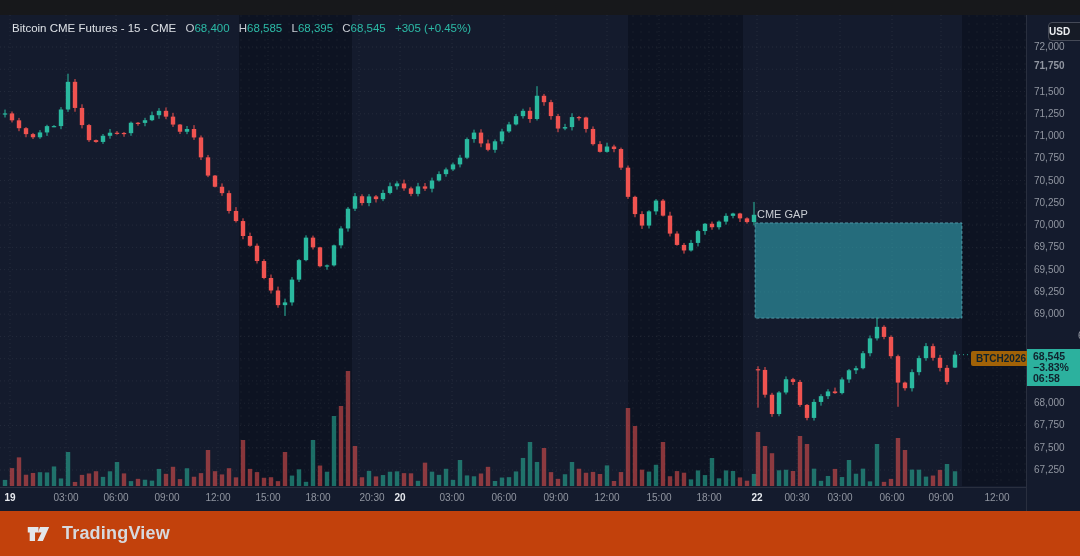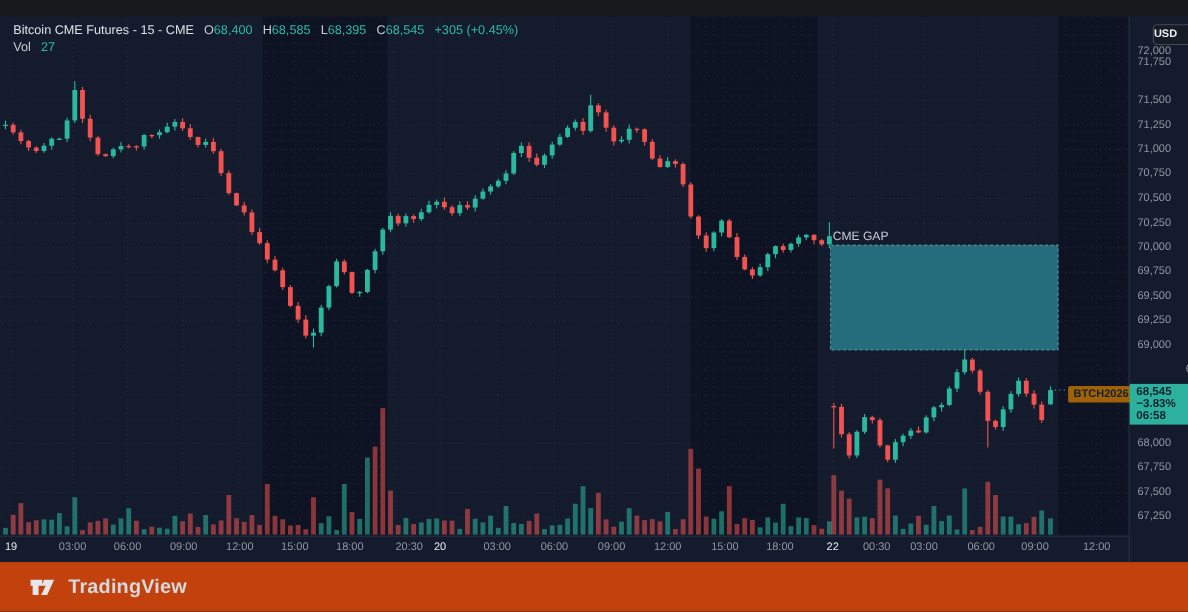--- a/index.html
+++ b/index.html
@@ -19,21 +19,21 @@
   .legend { position:absolute; top:6px; left:12px; font-size:11.5px; color:#dde1e6; z-index:5; }
   .legend-row { height:15px; line-height:15px; white-space:nowrap; }
   .legend-row .sep { display:inline-block; width:6px; }
   .lg-key { color:#c9cdd4; }
   .lg-val { color:#2cbba7; }
 
   .time-axis { position:absolute; top:472px; left:0; width:1026px; height:21px;
     border-top:1px solid rgba(255,255,255,0.09); }
   .t-label { position:absolute; top:4px; transform:translateX(-50%);
     font-size:10px; color:#9196a1; white-space:nowrap; }
-  .t-label.day { color:#e6e9ee; font-weight:400; }
+  .t-label.day { color:#e6e9ee; font-weight:700; }
 
   .price-axis { position:absolute; top:0; left:1026px; width:54px; height:496px;
     border-left:1px solid rgba(255,255,255,0.09); }
   .p-tick { position:absolute; left:7px; height:12px; line-height:12px;
     font-size:10px; color:#9196a1;text-align:center; }
   .usd-btn { position:absolute; top:7px; left:21px; width:47px; height:19px;
     background:#161b26; border:1px solid #454a57; border-radius:4px;
     color:#eceef1; font-size:10px; font-weight:700; 
     line-height:17px; z-index:6; }
   .price-label { position:absolute; left:0; top:334px; width:54px; z-index:6;
@@ -536,24 +536,20 @@
 
     <div class="legend">
       <div class="legend-row">
         <span>Bitcoin CME Futures - 15 - CME</span><span class="sep"></span>
         <span class="lg-key">O</span><span class="lg-val">68,400</span><span class="sep"></span>
         <span class="lg-key">H</span><span class="lg-val">68,585</span><span class="sep"></span>
         <span class="lg-key">L</span><span class="lg-val">68,395</span><span class="sep"></span>
         <span class="lg-key">C</span><span class="lg-val">68,545</span><span class="sep"></span>
         <span class="lg-val">+305 (+0.45%)</span>
       </div>
-      <div class="legend-row">
-        <span class="lg-key">Vol</span><span class="sep"></span>
-        <span class="lg-val">27</span>
-      </div>
     </div>
 
     <div class="series-label">BTCH2026</div>
 
     <div class="time-axis" id="time-axis">
         <div class="t-label day" style="left: 10px;">19</div>
         <div class="t-label" style="left: 66px;">03:00</div>
         <div class="t-label" style="left: 116px;">06:00</div>
         <div class="t-label" style="left: 167px;">09:00</div>
         <div class="t-label" style="left: 218px;">12:00</div>
@@ -571,21 +567,21 @@
         <div class="t-label" style="left: 797px;">00:30</div>
         <div class="t-label" style="left: 840px;">03:00</div>
         <div class="t-label" style="left: 892px;">06:00</div>
         <div class="t-label" style="left: 941px;">09:00</div>
         <div class="t-label" style="left: 997px;">12:00</div>
       </div>
 
     <div class="price-axis" id="price-axis">
 
     <div class="p-tick" style="top: 26px;">72,000</div>
-        <div class="p-tick" style="top: 36px;">71,750</div>
+        <div class="p-tick" style="top: 45px; font-weight: bold;">71,750</div>
         <div class="p-tick" style="top: 70.5263px;">71,500</div>
         <div class="p-tick" style="top: 92.7895px;">71,250</div>
         <div class="p-tick" style="top: 115.053px;">71,000</div>
         <div class="p-tick" style="top: 137.316px;">70,750</div>
         <div class="p-tick" style="top: 159.579px;">70,500</div>
         <div class="p-tick" style="top: 181.842px;">70,250</div>
         <div class="p-tick" style="top: 204.105px;">70,000</div>
         <div class="p-tick" style="top: 226.368px;">69,750</div>
         <div class="p-tick" style="top: 248.632px;">69,500</div>
         <div class="p-tick" style="top: 270.895px;">69,250</div>

